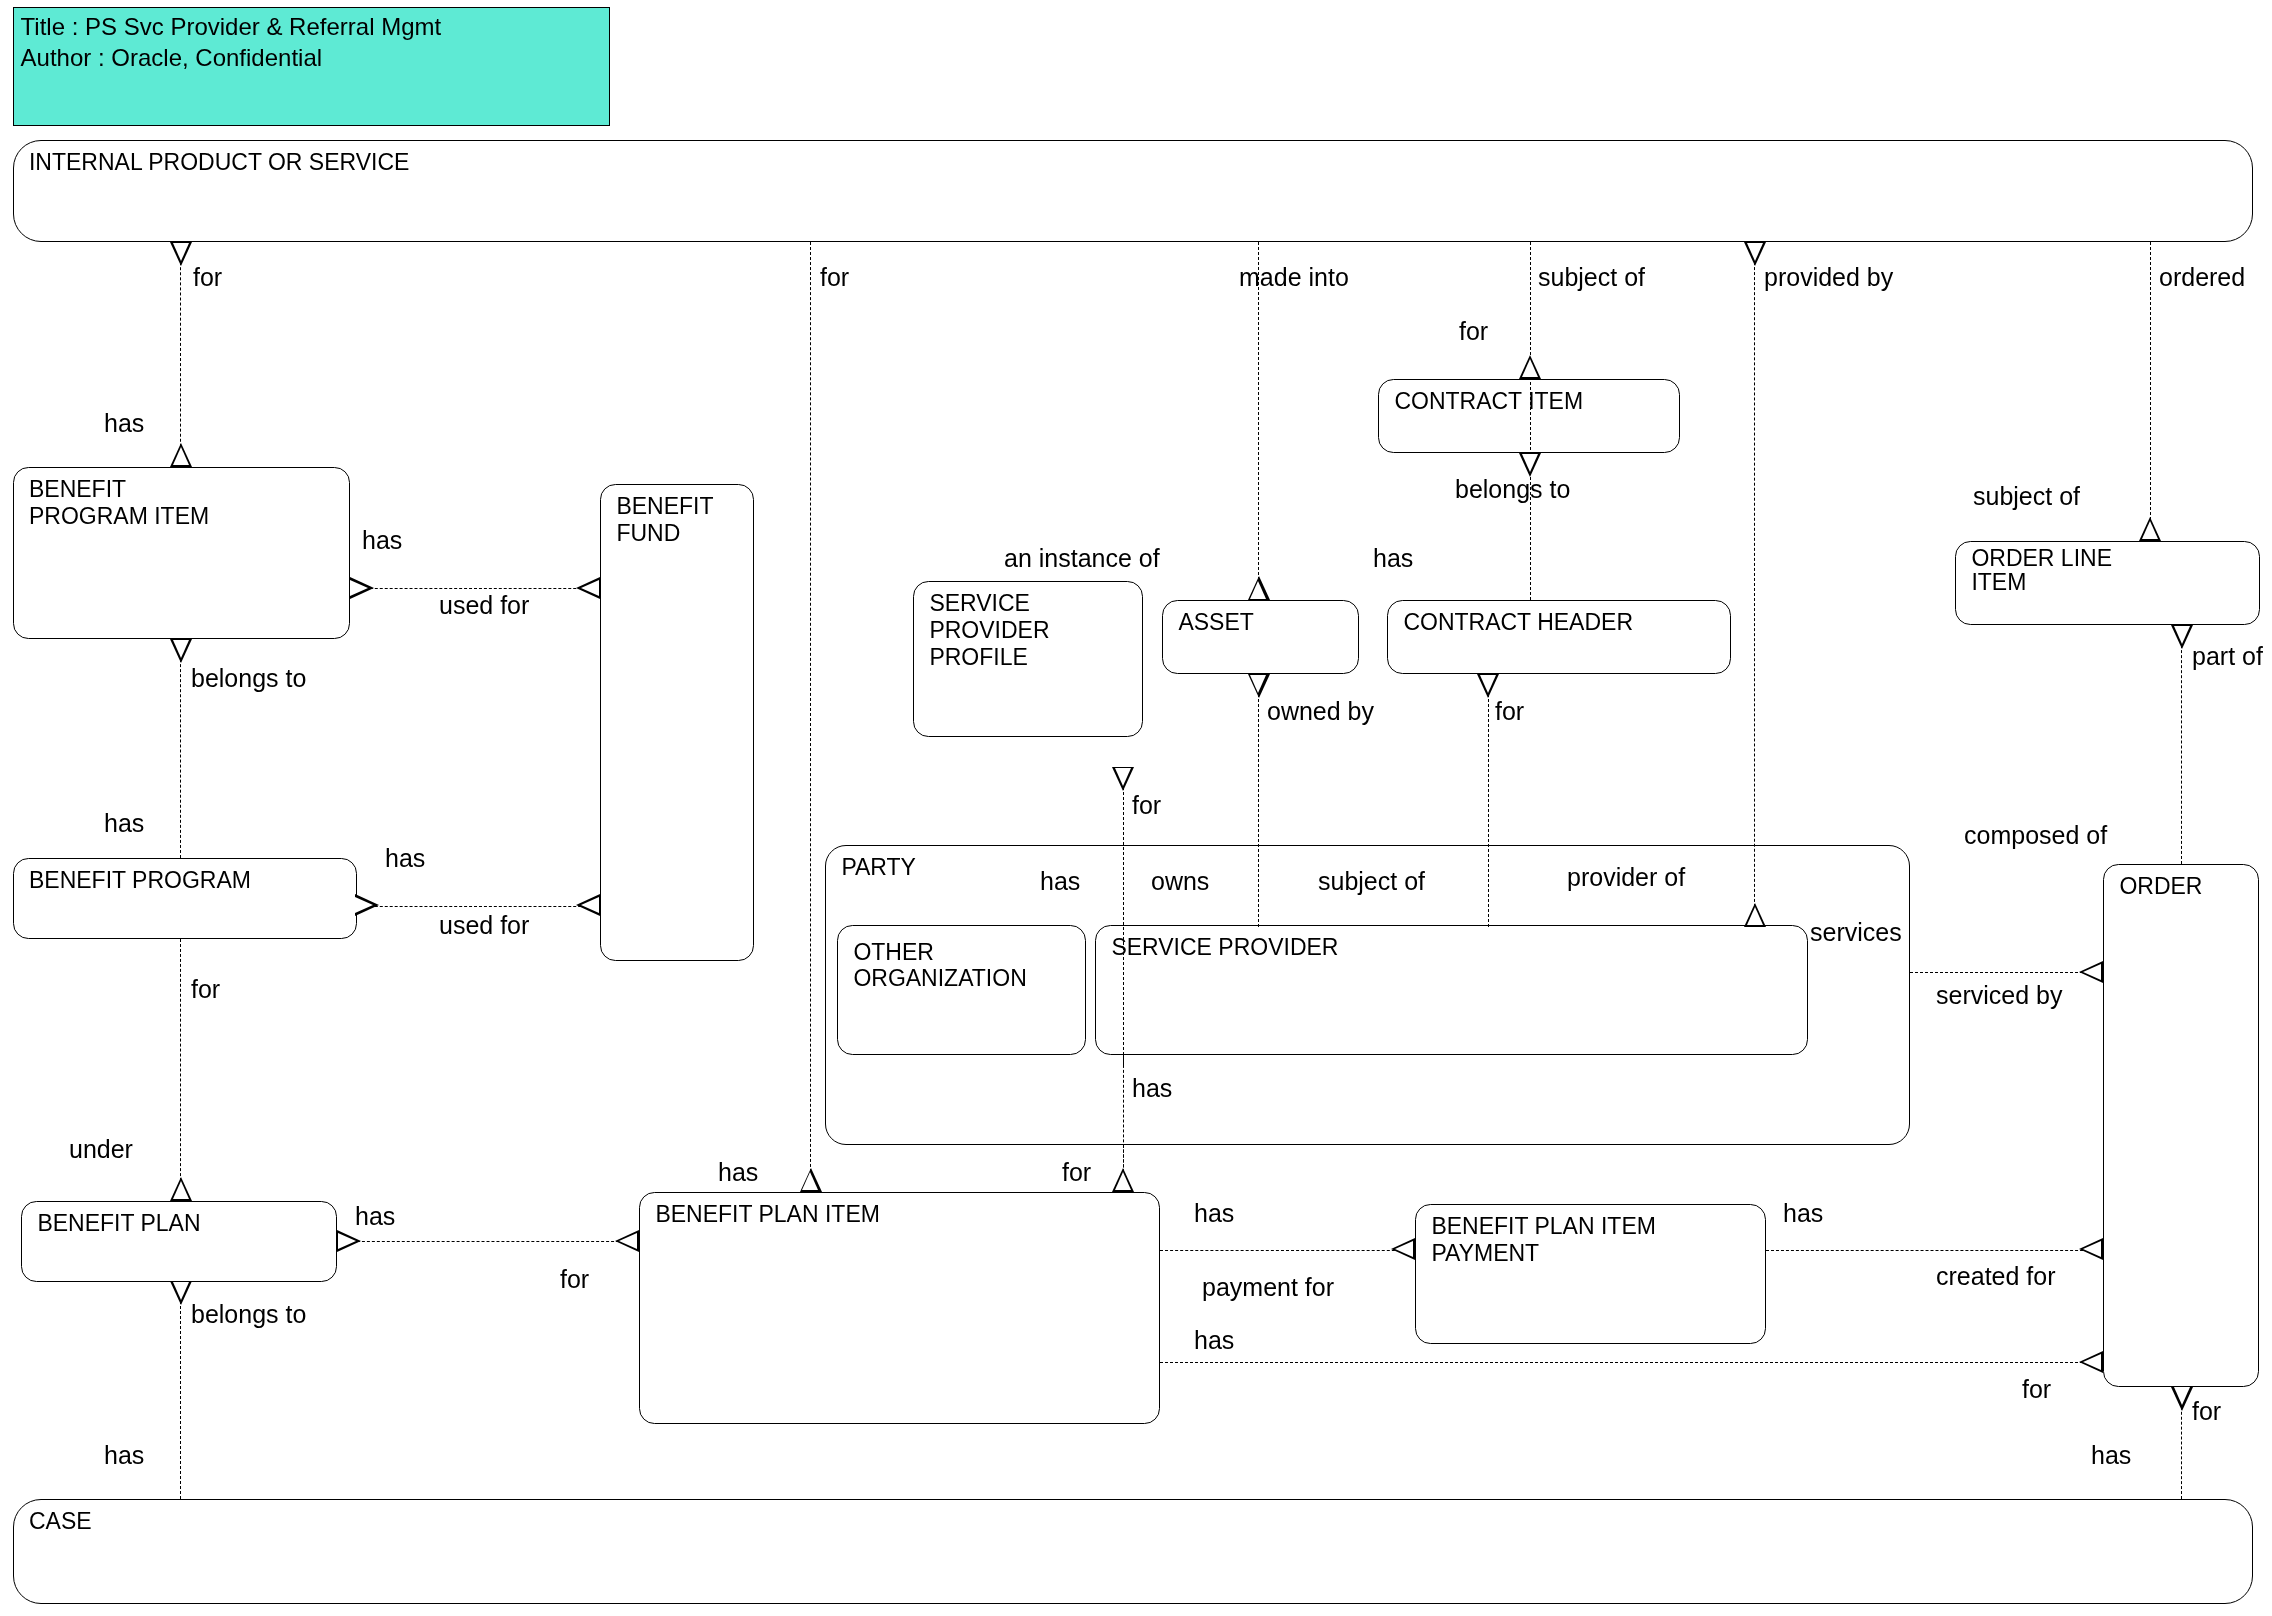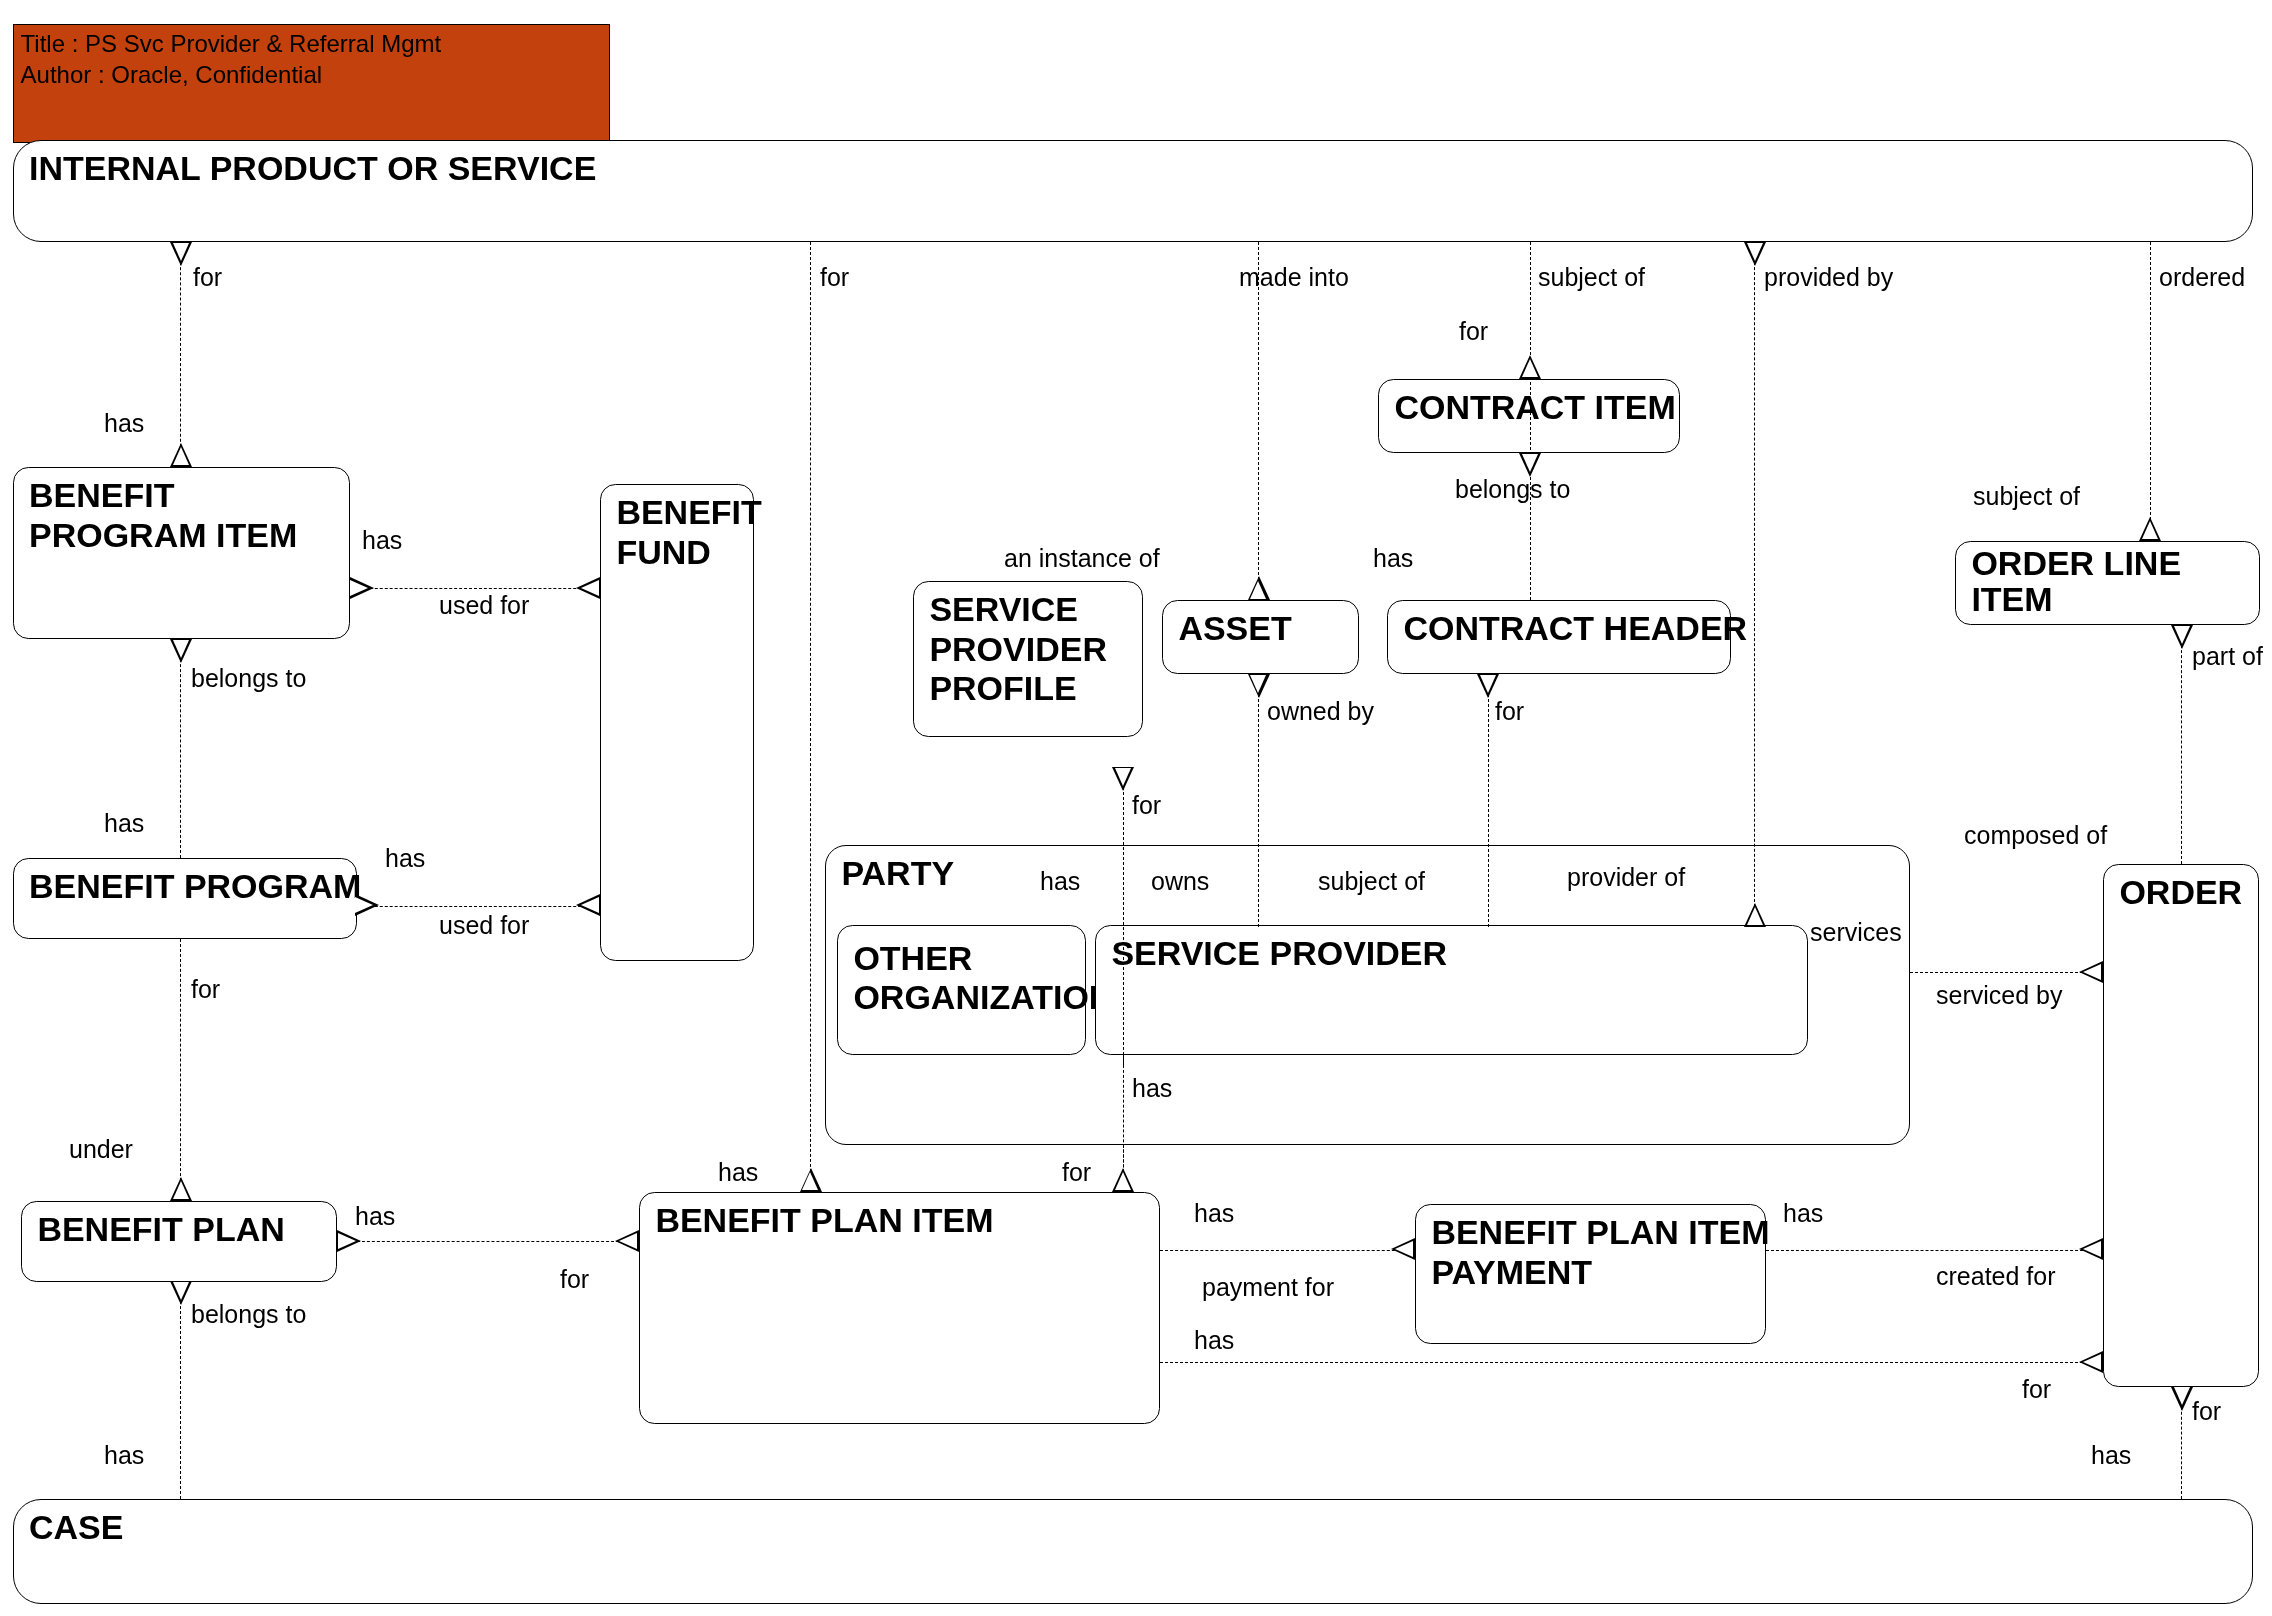--- a/index.html
+++ b/index.html
@@ -1,33 +1,33 @@
 <!DOCTYPE html>
 <html style="font-size:11.2px"><head>
 <meta charset="utf-8">
 <style>
   html,body{margin:0;padding:0;background:#ffffff;}
   body{font-family:"Liberation Sans","DejaVu Sans",sans-serif;color:#000;}
   #canvas{position:relative;width:2273px;height:1617px;background:#fff;overflow:hidden;}
 
   
   .titlebox{
-    position:absolute;border:1.4px solid #000;background:#c2410c;
-    box-sizing:border-box;padding:4.2px 7px;line-height:1.28;margin-top:17px;
+    position:absolute;border:1.4px solid #000;background:#5eead4;
+    box-sizing:border-box;padding:4.2px 7px;line-height:1.28;
   }
   .titlebox div{font-size:24px;white-space:nowrap;}
 
   
   .ent{
     position:absolute;border:1.4px solid #000;border-radius:25px;background:#fff;
     box-sizing:border-box;
   }
   .ent > .lbl{
     position:absolute;left:15.4px;top:8.4px;right:4.2px;
-    font-size:34px;line-height:1.16;white-space:pre;pointer-events:none;font-weight:bold;
+    font-size:23px;line-height:1.16;white-space:pre;pointer-events:none;
   }
   .ent.r20{border-radius:15.4px;}
 
   
   .party{border-radius:21px;}
   .v-dash{position:absolute;width:0;border-left:1.4px dashed #000;}
   .h-dash{position:absolute;height:0;border-top:1.4px dashed #000;}
 
   
   .cf{position:absolute;width:0;height:0;}

